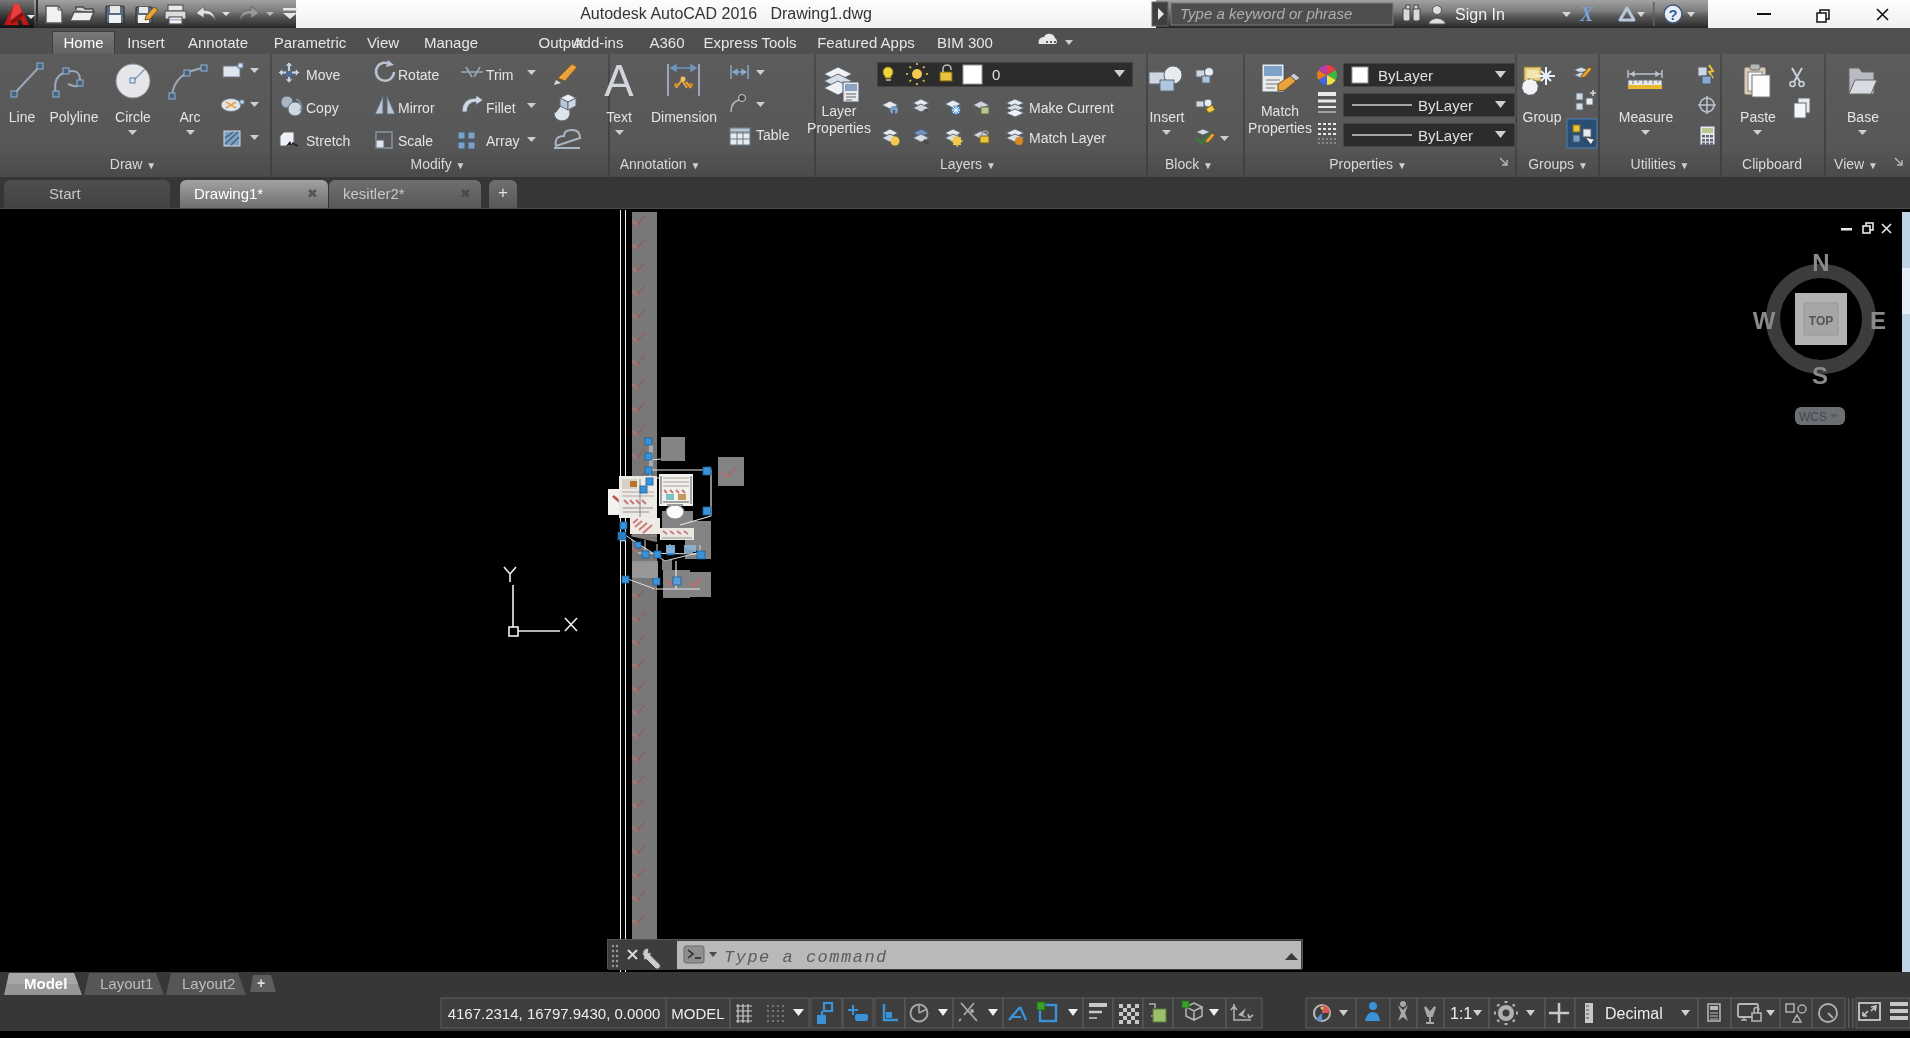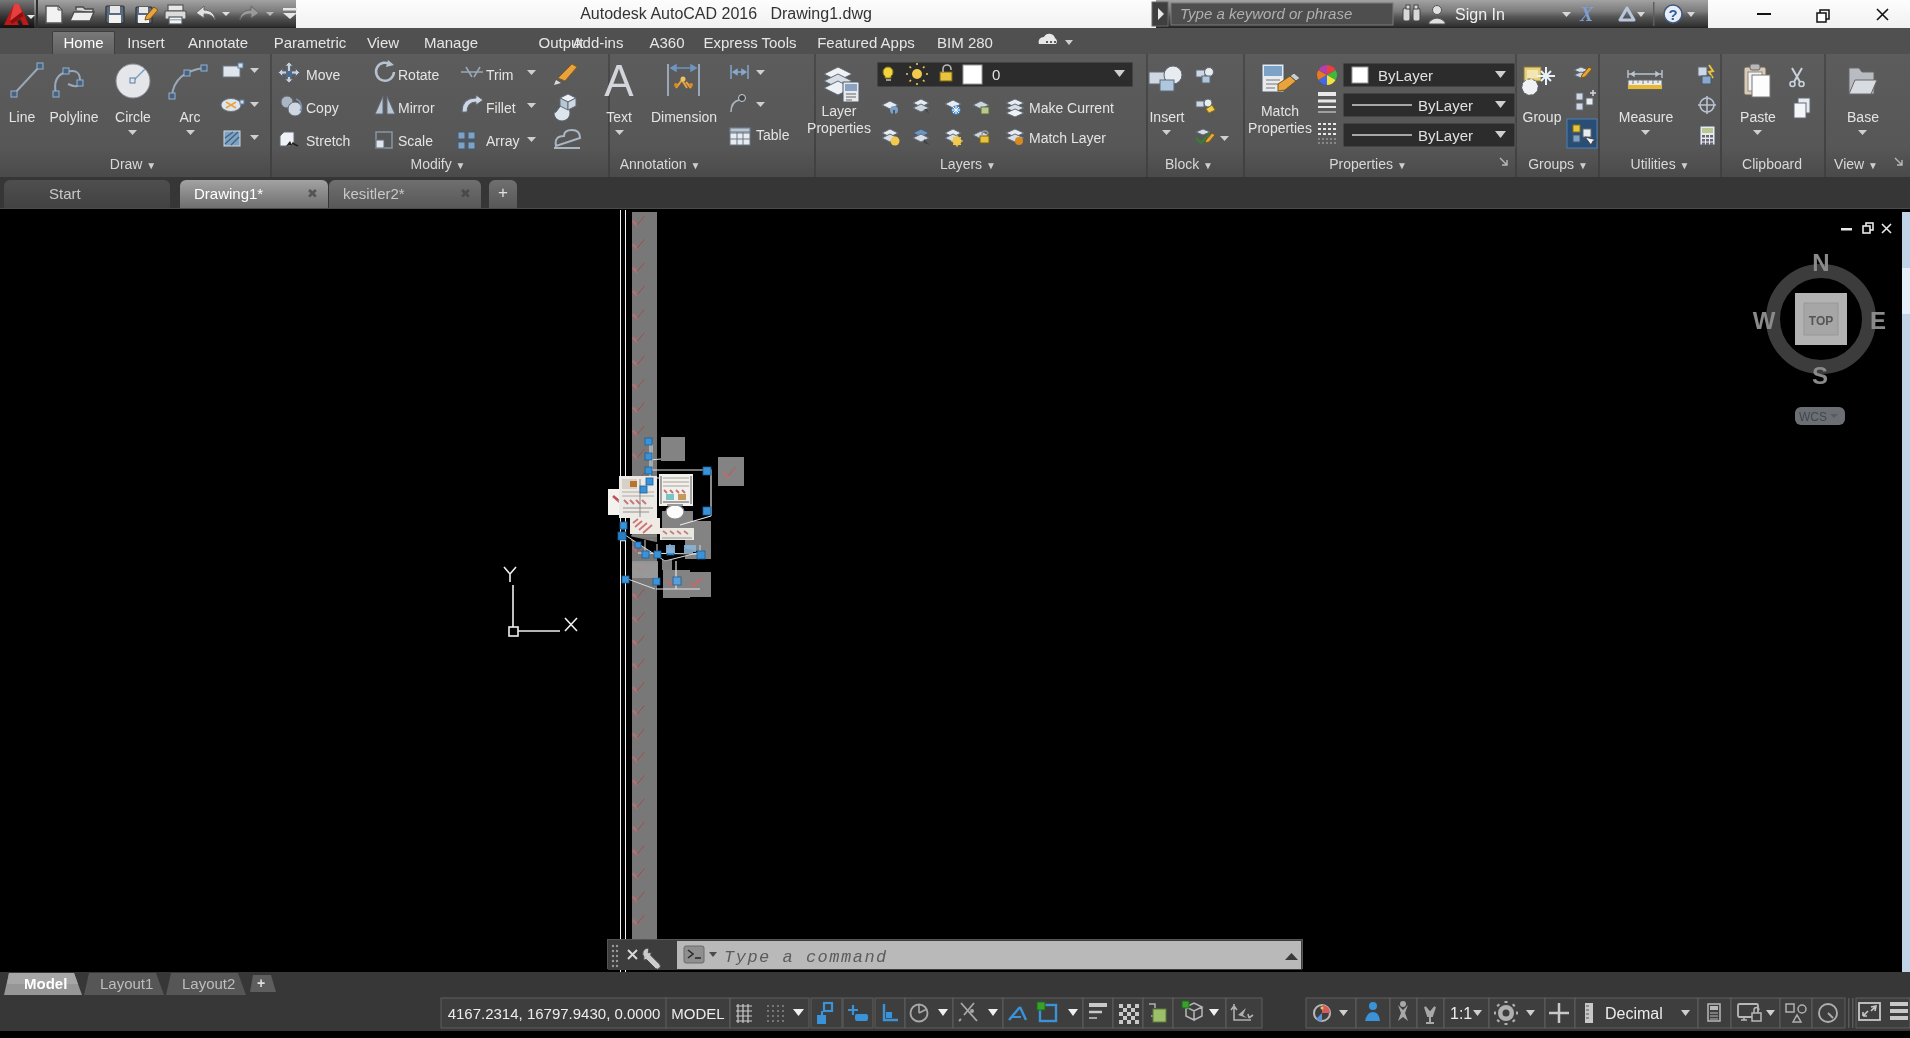--- a/index.html
+++ b/index.html
@@ -127,21 +127,21 @@
     <div class="mtab" style="left:146px;">Insert</div>
     <div class="mtab" style="left:218px;">Annotate</div>
     <div class="mtab" style="left:310px;">Parametric</div>
     <div class="mtab" style="left:383px;">View</div>
     <div class="mtab" style="left:451px;">Manage</div>
     <div class="mtab" style="left:525px;margin-left:36px;">Output</div>
     <div class="mtab" style="left:598px;">Add-ins</div>
     <div class="mtab" style="left:667px;">A360</div>
     <div class="mtab" style="left:750px;">Express Tools</div>
     <div class="mtab" style="left:866px;">Featured Apps</div>
-    <div class="mtab" style="left:965px;">BIM 280</div>
+    <div class="mtab" style="left:965px;">BIM 300</div>
     <svg width="60" height="26" style="position:absolute;top:0;left:1025px;">
         <path d="M14 16 a5 5 0 0 1 5 -7 a6 6 0 0 1 11 1 a4 4 0 0 1 1 6 z" fill="#e8e8e8"></path>
         <circle cx="22" cy="14" r="1.1" fill="#3a3a3a"></circle>
         <circle cx="26" cy="14" r="1.1" fill="#3a3a3a"></circle>
         <circle cx="30" cy="14" r="1.1" fill="#3a3a3a"></circle>
         <path d="M40 12 l8 0 l-4 5 z" fill="#cfcfcf"></path>
       </svg>
   </div>
 
   <div id="ribbon">

